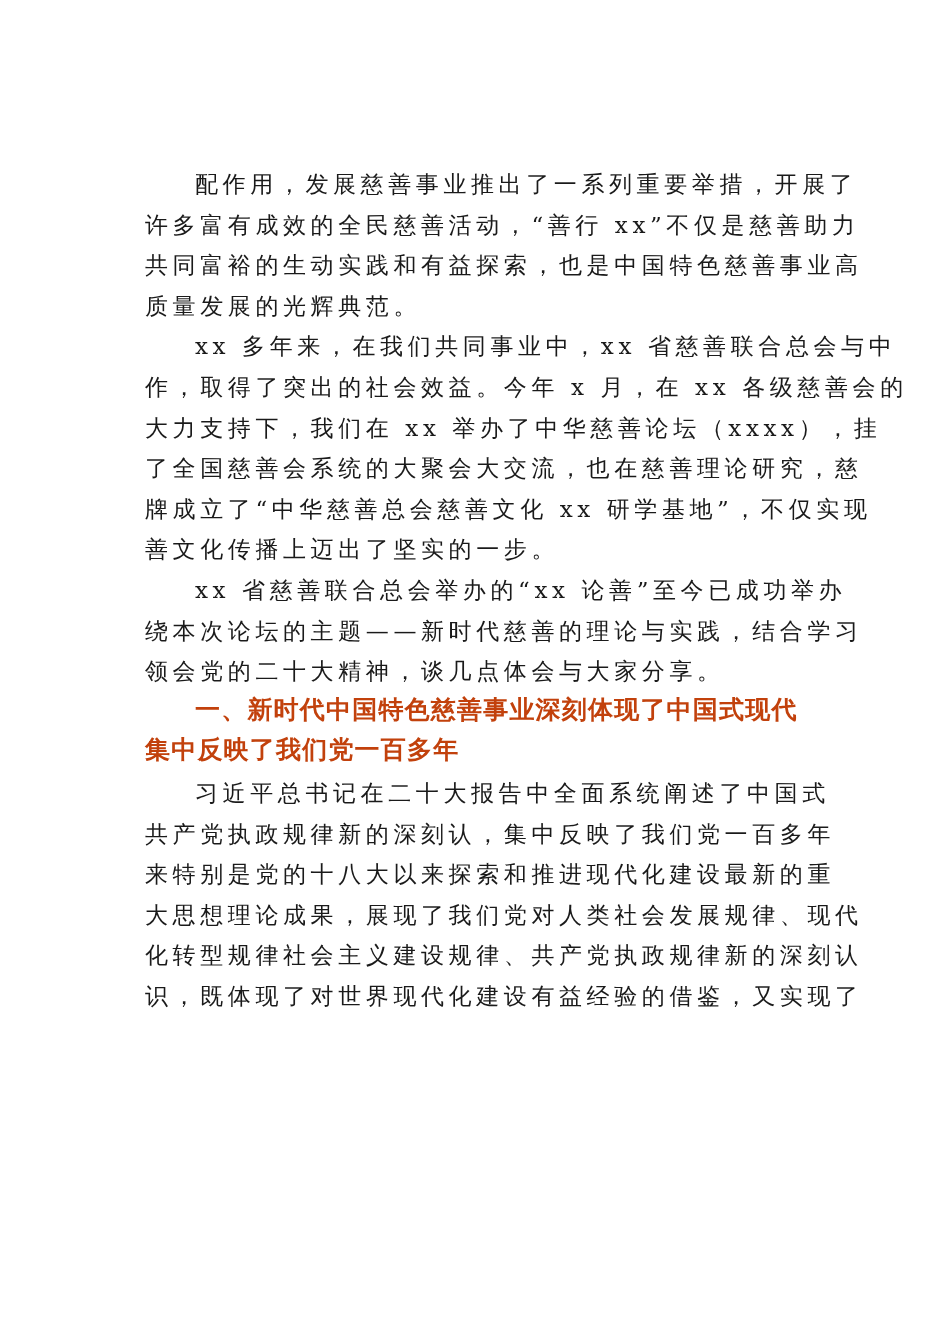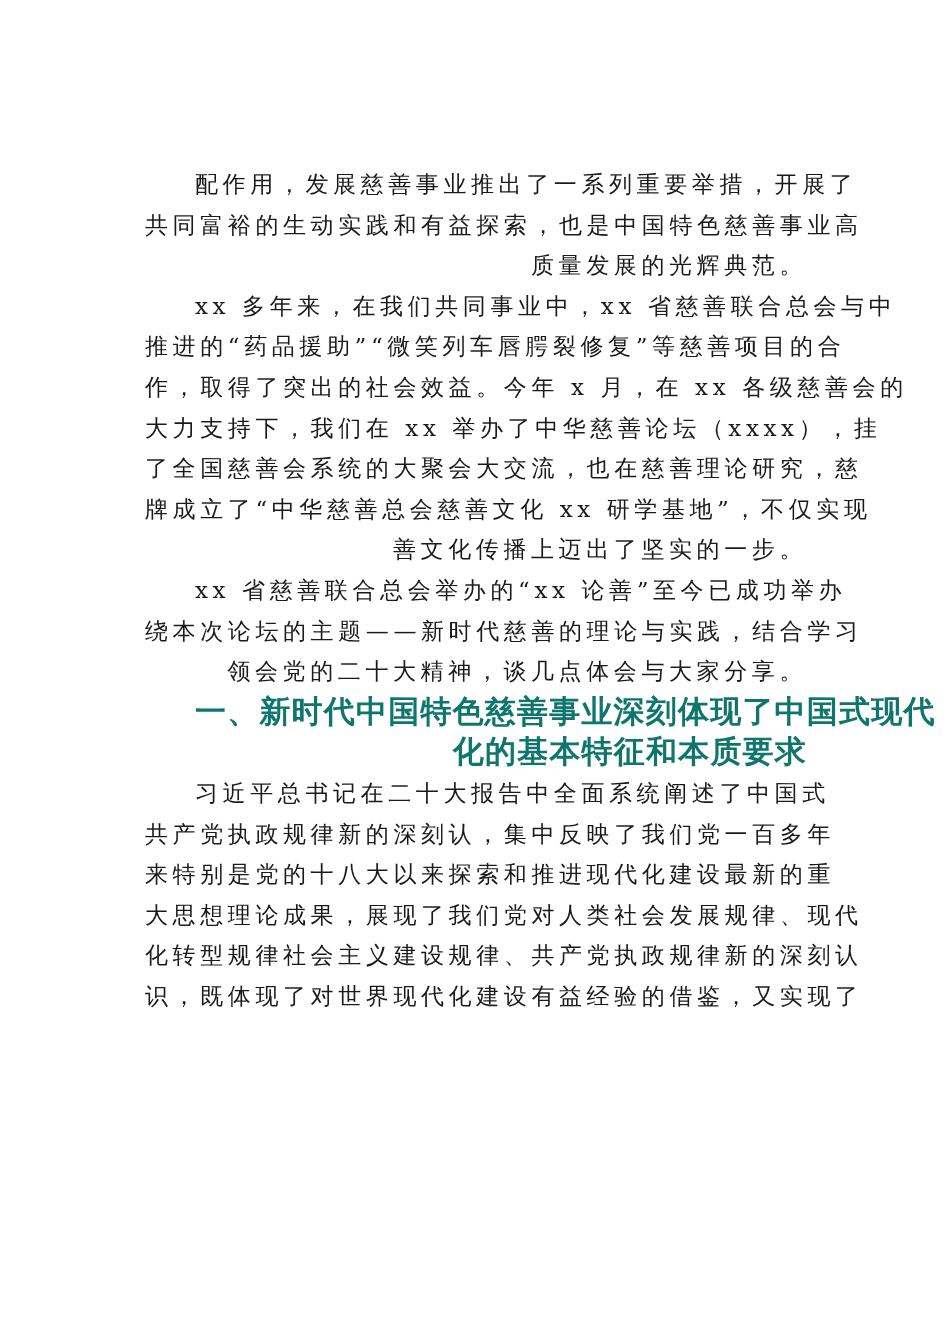--- a/index.html
+++ b/index.html
@@ -13,80 +13,79 @@
       position: relative;
       overflow: hidden;
     }
     .page {
       position: absolute;
       left: 0;
       top: 0;
       width: 950px;
       height: 1344px;
       background: #ffffff;
-      text-align: right;
     }
     .content {
       position: absolute;
       left: 145px;
       top: 164px;
       width: 662px;
     }
     .line {
       height: 40.6px;
       line-height: 40.6px;
       font-family: "DejaVu Serif", "Liberation Serif", serif;
       font-size: 23px;
       color: #1a1a1a;
       white-space: nowrap;
       letter-spacing: 4.6px;
     }
     .line.indent {
       padding-left: 50px;
     }
     .line.heading {
-      font-family: Liberation Sans, sans-serif;
+      font-family: Liberation Mono, monospace;
       font-weight: bold;
       letter-spacing: 1.2px;
-      font-size: 31px;
-      color: #0f766e;
+      font-size: 25px;
+      color: #c2410c;
     }
     .paragraph { margin: 0; }
   </style>
 </head>
 <body>
 
 <div class="page">
   <div class="content">
 
     <div class="paragraph">
       <div class="line indent">配作用，发展慈善事业推出了一系列重要举措，开展了</div>
+      <div class="line">许多富有成效的全民慈善活动，“善行 xx”不仅是慈善助力</div>
       <div class="line">共同富裕的生动实践和有益探索，也是中国特色慈善事业高</div>
       <div class="line">质量发展的光辉典范。</div>
     </div>
 
     <div class="paragraph">
       <div class="line indent">xx 多年来，在我们共同事业中，xx 省慈善联合总会与中</div>
-      <div class="line">推进的“药品援助”“微笑列车唇腭裂修复”等慈善项目的合</div>
       <div class="line">作，取得了突出的社会效益。今年 x 月，在 xx 各级慈善会的</div>
       <div class="line">大力支持下，我们在 xx 举办了中华慈善论坛（xxxx），挂</div>
       <div class="line">了全国慈善会系统的大聚会大交流，也在慈善理论研究，慈</div>
       <div class="line">牌成立了“中华慈善总会慈善文化 xx 研学基地”，不仅实现</div>
       <div class="line">善文化传播上迈出了坚实的一步。</div>
     </div>
 
     <div class="paragraph">
       <div class="line indent">xx 省慈善联合总会举办的“xx 论善”至今已成功举办</div>
       <div class="line">绕本次论坛的主题——新时代慈善的理论与实践，结合学习</div>
       <div class="line">领会党的二十大精神，谈几点体会与大家分享。</div>
     </div>
 
     <div class="paragraph">
       <div class="line heading indent">一、新时代中国特色慈善事业深刻体现了中国式现代</div>
-      <div class="line heading">化的基本特征和本质要求</div>
+      <div class="line heading">集中反映了我们党一百多年</div>
     </div>
 
     <div class="paragraph">
       <div class="line indent">习近平总书记在二十大报告中全面系统阐述了中国式</div>
       <div class="line">共产党执政规律新的深刻认，集中反映了我们党一百多年</div>
       <div class="line">来特别是党的十八大以来探索和推进现代化建设最新的重</div>
       <div class="line">大思想理论成果，展现了我们党对人类社会发展规律、现代</div>
       <div class="line">化转型规律社会主义建设规律、共产党执政规律新的深刻认</div>
       <div class="line">识，既体现了对世界现代化建设有益经验的借鉴，又实现了</div>
     </div>

